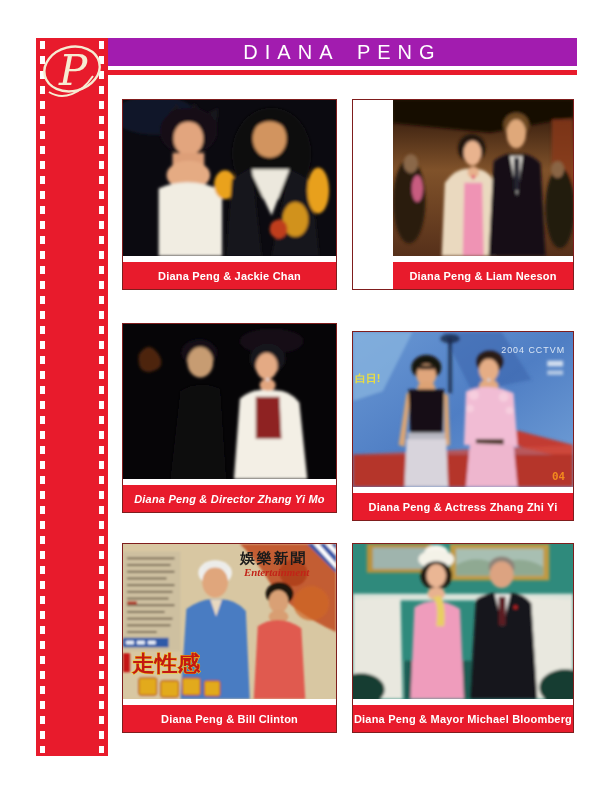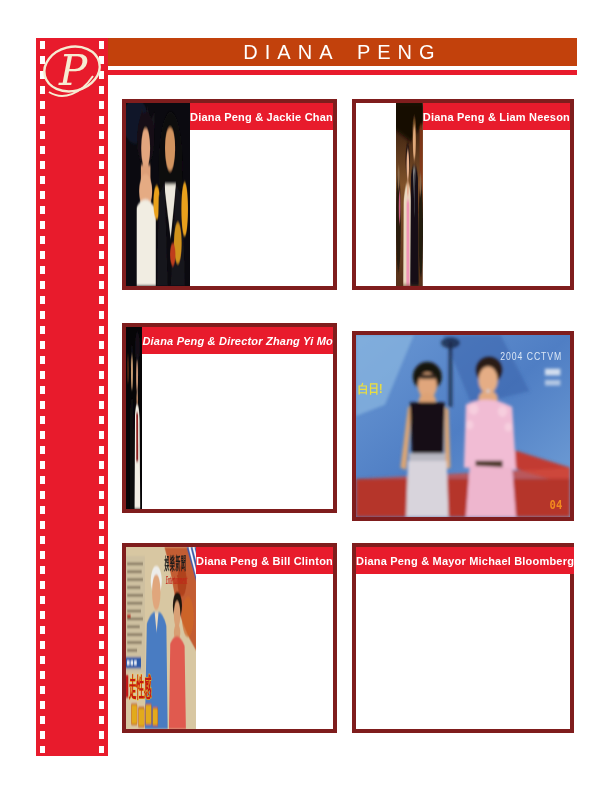--- a/index.html
+++ b/index.html
@@ -6,28 +6,28 @@
   .page{position:relative;width:612px;height:792px;background:#ffffff;overflow:hidden;
         font-family:"Liberation Sans",sans-serif;}
   
   .sidebar{position:absolute;left:36px;top:38px;width:72px;height:718px;background:#e81b2c;}
   .perf{position:absolute;top:3px;bottom:3px;width:5px;
         background:repeating-linear-gradient(to bottom,#ffffff 0 8px,rgba(0,0,0,0) 8px 15px);}
   .perf.left{left:4px;}
   .perf.right{right:4px;}
   .logo{position:absolute;left:1px;top:3px;}
   
-  .header-bar{position:absolute;left:36px;top:38px;width:541px;height:28px;background:#c2410c;}
+  .header-bar{position:absolute;left:36px;top:38px;width:541px;height:28px;background:#a21caf;}
   .header-title{position:absolute;left:72px;right:0;top:0;height:28px;line-height:29px;
         text-align:center;color:#ffffff;font-size:20px;font-weight:400;
         letter-spacing:7px;word-spacing:6px;}
   .header-stripe{position:absolute;left:108px;top:70px;width:469px;height:5px;background:#e81b2c;}
   
-  .card{position:absolute;display:flex;flex-direction:row;background:#fff;
-        border:4px solid #7f1d1d;box-sizing:border-box;}
+  .card{position:absolute;display:flex;flex-direction:column;background:#fff;
+        border:1px solid #7f1d1d;box-sizing:border-box;gap:6px;}
   .card .photo{flex:1 1 auto;overflow:hidden;min-height:0;}
   .card .photo svg{display:block;width:100%;height:100%;}
   .caption{height:27px;flex:0 0 27px;background:#e81b2c;color:#ffffff;
         display:flex;align-items:center;justify-content:center;
         font-size:11px;font-weight:bold;letter-spacing:.2px;white-space:nowrap;}
   .c1{left:122px;top:99px;width:215px;height:191px;}
   .c2{left:352px;top:99px;width:222px;height:191px;padding-left:40px;}
   .c3{left:122px;top:323px;width:215px;height:190px;font-style:italic;}
   .c4{left:352px;top:323px;width:222px;height:190px;margin-top:8px;}
   .c5{left:122px;top:543px;width:215px;height:190px;}
@@ -201,20 +201,21 @@
             <circle cx="158" cy="82" r="4" fill="#f6cede"></circle>
           <rect x="124" y="112" width="28" height="6" fill="#4a3828"></rect>
           <path d="M118 116 L162 118 L166 162 L114 162 Z" fill="#eeb6ce"></path>
           <circle cx="137" cy="50" r="1.6" fill="#cfd8e8"></circle>
         </g>
         <text x="214" y="22" text-anchor="end" font-size="9" letter-spacing="1" fill="#e2ecf8" opacity=".95">2004 CCTVM</text>
         <text x="2" y="52" font-size="11" font-weight="bold" fill="#f0e038" opacity=".95">白日!</text>
         <text x="214" y="155" text-anchor="end" font-size="11" font-weight="bold" fill="#f2891e" font-family="DejaVu Sans Mono, monospace">04</text>
       </svg>
     </div>
+    <div class="caption">Diana Peng &amp; Actress Zhang Zhi Yi</div>
   </div>
 
   <div class="card c5">
     <div class="photo">
       <svg viewBox="0 0 215 162" preserveAspectRatio="none">
         <defs>
             <filter id="b5" x="-20%" y="-20%" width="140%" height="140%">
               <feGaussianBlur stdDeviation="1.1"></feGaussianBlur>
             </filter>
           </defs>

